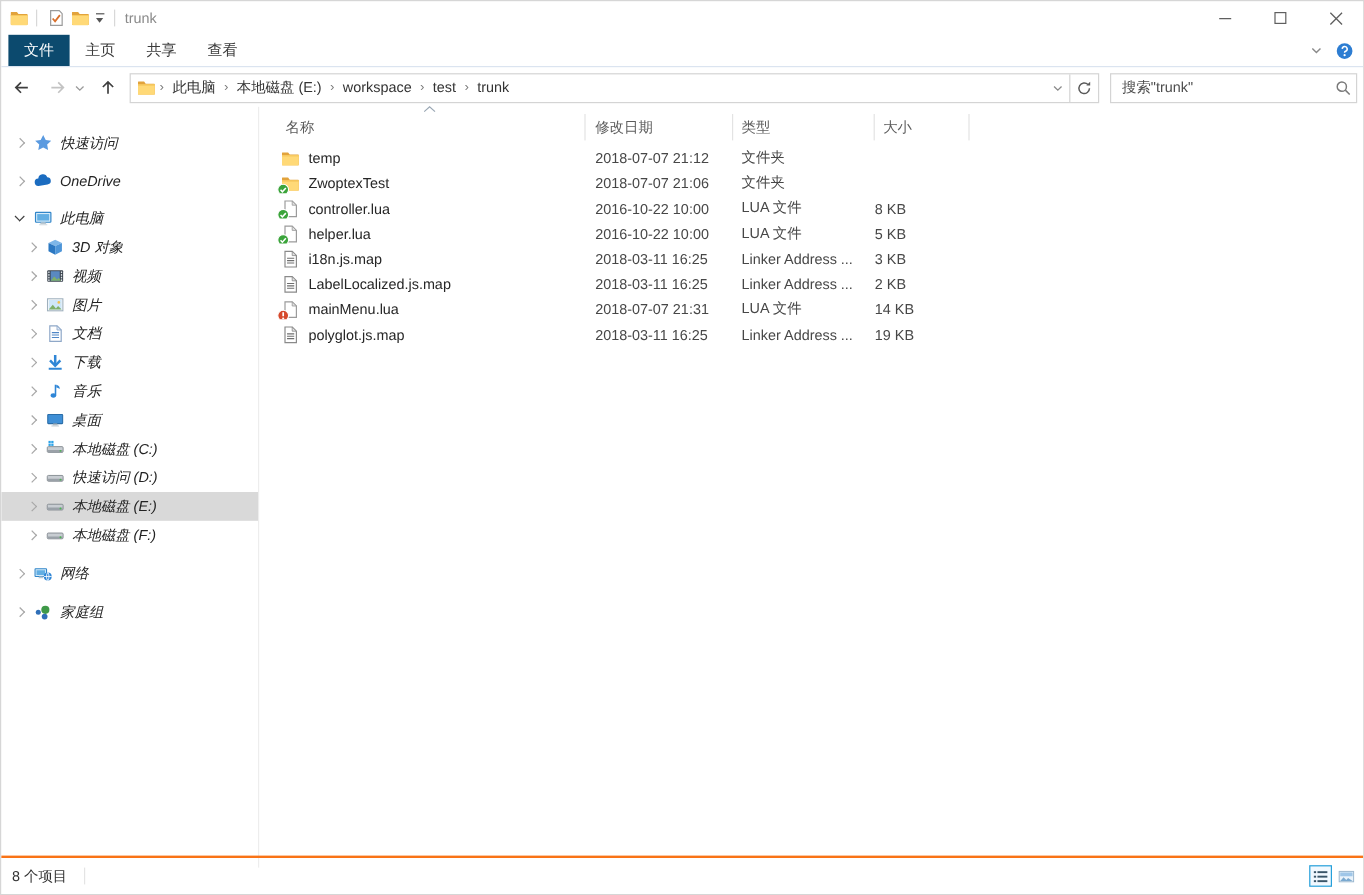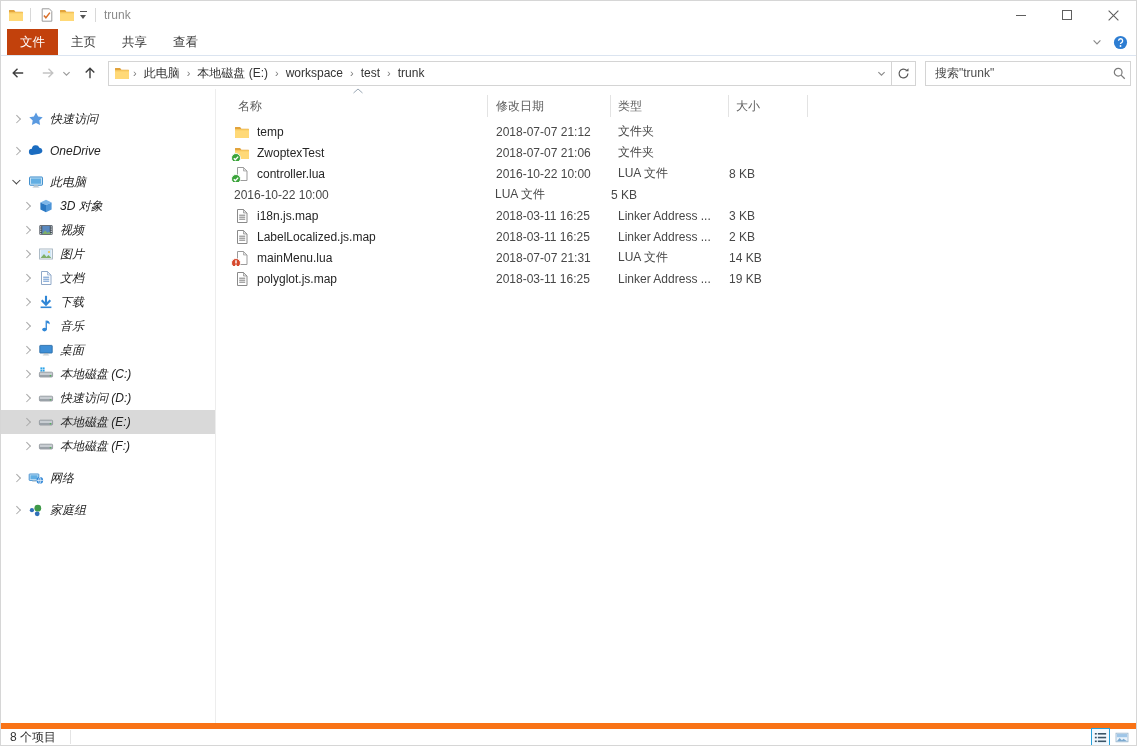--- a/index.html
+++ b/index.html
@@ -16,21 +16,21 @@
   .qat-drop::before { content:""; position:absolute; left:1px; top:1px; width:7px; border-top:1.5px solid #555; }
   .qat-drop::after { content:""; position:absolute; left:1px; top:5px; border-left:3.5px solid transparent; border-right:3.5px solid transparent; border-top:4px solid #555; }
   .win-title { color:#8a8a8a; margin-left:2px; font-size:12px; }
   .win-controls { margin-left:auto; display:flex; height:100%; }
   .win-btn { width:46px; height:100%; display:flex; align-items:center; justify-content:center; color:#5f5f5f; }
 
   
   .ribbonrow { position:absolute; left:0; top:28px; right:0; height:27px; border-bottom:1px solid #dbe4f0; display:flex; align-items:stretch; }
   .rtabs { display:flex; padding-left:6px; }
   .rtab { width:51px; display:flex; align-items:center; justify-content:center; color:#3b3b3b; font-size:12.5px; }
-  .rtab.active { background:#c2410c; color:#fff; }
+  .rtab.active { background:#0c4a6e; color:#fff; }
   .ribbon-right { margin-left:auto; display:flex; align-items:center; gap:10px; padding-right:8px; }
 
   
   .toolbar { position:absolute; left:0; top:56px; right:0; height:32px; display:flex; align-items:center; }
   .navbtn { display:flex; align-items:center; justify-content:center; width:22px; height:24px; }
   .nav-back { margin-left:6px; color:#3f3f3f; }
   .nav-fwd { margin-left:8px; color:#c3c3c3; }
   .nav-drop { width:14px; color:#9a9a9a; }
   .nav-up { margin-left:6px; color:#3f3f3f; }
   .addressbox { margin-left:7px; width:808px; height:25px; border:1px solid #d4d4d4; display:flex; align-items:center; background:#fff; }
@@ -75,21 +75,21 @@
   .c-name .nm { margin-left:7px; }
   .c-date,.c-type { color:#474747; }
   .c-date { padding-left:8px; }
   .c-type { padding-left:7px; }
   .c-size { color:#474747; padding-right:7px; }
   .fic { position:relative; width:16px; height:16px; flex:0 0 16px; }
   .fic .base { width:16px; height:16px; }
   .fic .badge { position:absolute; left:-3px; bottom:-2px; width:10px; height:10px; }
 
   
-  .statusbar { position:absolute; left:0; bottom:0; right:0; height:22px; border-top:6px solid #f97316; display:flex; align-items:center; }
+  .statusbar { position:absolute; left:0; bottom:0; right:0; height:32px; border-top:2px solid #f97316; display:flex; align-items:center; }
   .status-count { margin-left:9px; color:#333; }
   .status-div { width:1px; height:14px; background:#e4e4e4; margin-left:14px; }
   .viewbtns { margin-left:auto; display:flex; align-items:center; gap:2px; padding-right:5px; }
   .viewbtn { width:19px; height:18px; display:flex; align-items:center; justify-content:center; border:1px solid transparent; }
   .viewbtn.sel { border:1px solid #26a0da; background:#f2f9ff; }
 
   svg { display:block; }
 </style>
 </head>
 <body>
@@ -588,20 +588,31 @@
                   <use href="#i-badge-check"></use>
                 </svg>
               </span>
               <span class="nm">controller.lua</span>
             </span>
           <span class="cell c-date">2016-10-22 10:00</span>
           <span class="cell c-type">LUA 文件</span>
           <span class="cell c-size">8 KB</span>
         </div>
         <div class="fr">
+          <span class="cell c-name">
+              <span class="fic">
+                <svg class="base">
+                  <use href="#i-file"></use>
+                </svg>
+                <svg class="badge">
+                  <use href="#i-badge-check"></use>
+                </svg>
+              </span>
+              <span class="nm">helper.lua</span>
+            </span>
           <span class="cell c-date">2016-10-22 10:00</span>
           <span class="cell c-type">LUA 文件</span>
           <span class="cell c-size">5 KB</span>
         </div>
         <div class="fr">
           <span class="cell c-name">
               <span class="fic">
                 <svg class="base">
                   <use href="#i-file-lines"></use>
                 </svg>

